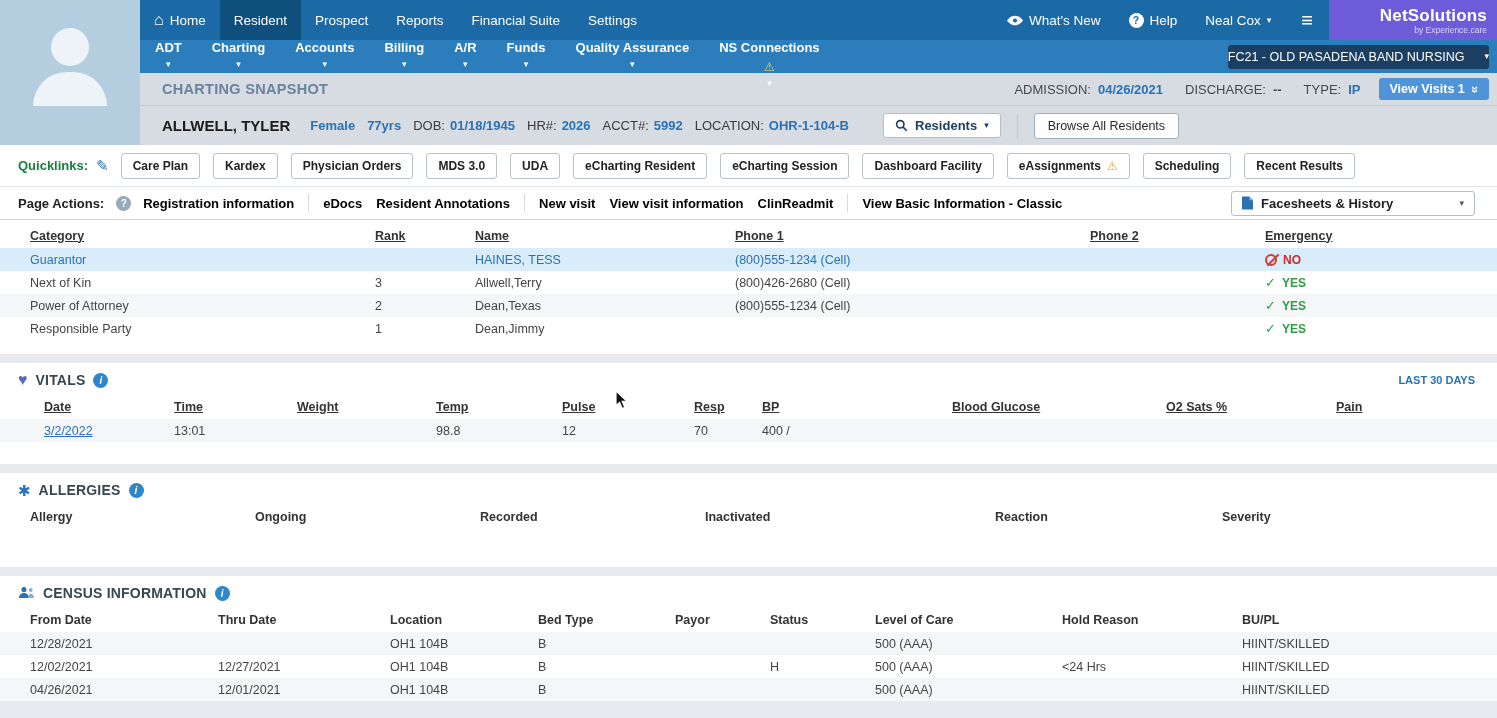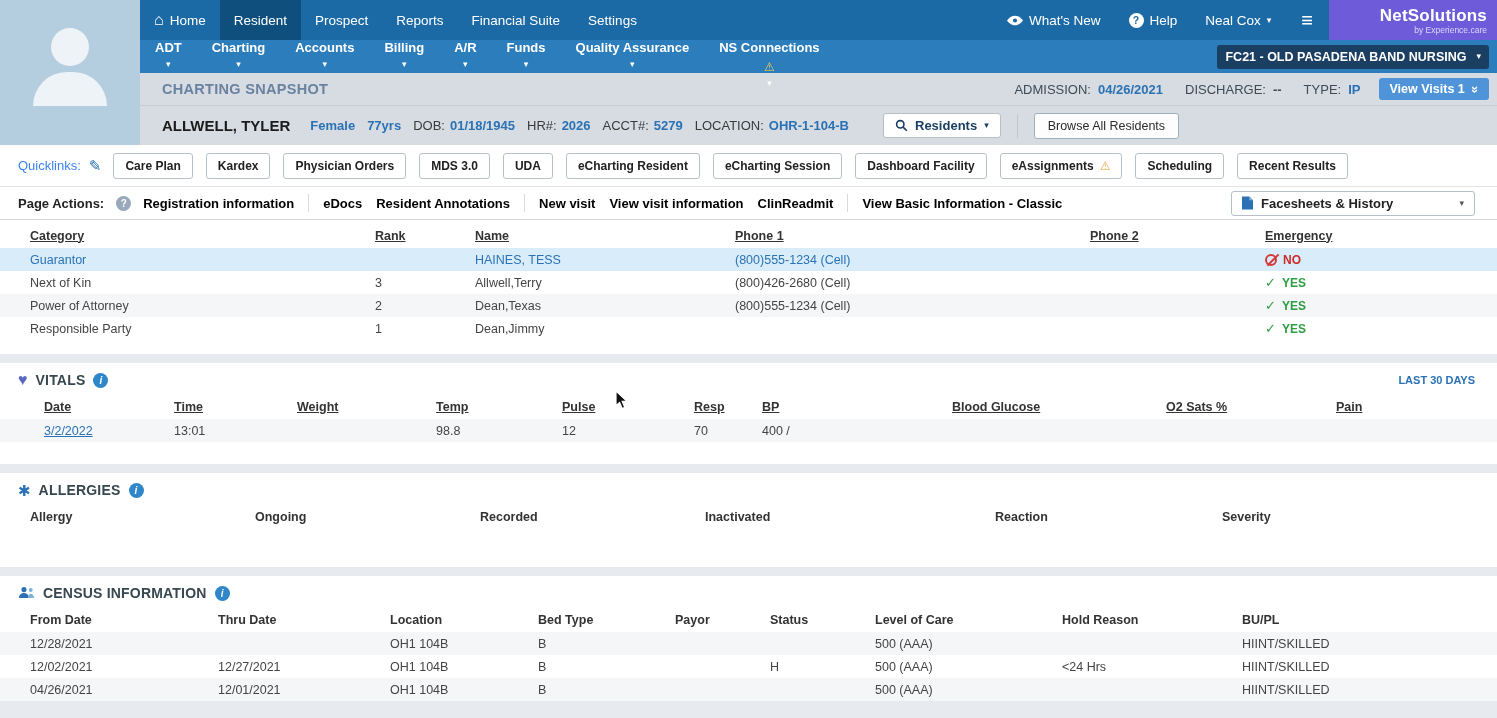--- a/index.html
+++ b/index.html
@@ -25,21 +25,21 @@
   .caret { font-size:9px; line-height:1; }
   .brand { background:#6e5bd9; width:168px; display:flex; flex-direction:column; justify-content:center; align-items:flex-end; padding-right:10px; }
   .brand-name { font-weight:bold; font-size:17px; letter-spacing:.2px; }
   .brand-sub { font-size:8.5px; color:#ddd6fb; margin-top:-1px; }
 
   .subbar { height:33px; background:#2b7dbc; display:flex; align-items:center; color:#fff; }
   .subbar-items { display:flex; align-items:stretch; height:100%; }
   .sub-item { display:flex; align-items:center; gap:5px; padding:0 15px; font-size:13px; font-weight:bold; cursor:pointer; white-space:nowrap;flex-direction:column; }
   .warn { color:#ffd24d; font-size:12px; }
   .warn-dark { color:#e8a33d; font-size:12px; }
-  .facility-btn { margin-left:auto; margin-right:8px; background:#1b3f63; border-radius:3px; padding:5px 8px; display:flex; align-items:center; gap:10px; font-size:12.5px; font-weight:bold; cursor:pointer; white-space:nowrap; }
+  .facility-btn { margin-left:auto; margin-right:8px; background:#1b3f63; border-radius:3px; padding:5px 0; display:flex; align-items:center; gap:20px; font-size:12.5px; font-weight:normal; cursor:pointer; white-space:nowrap; }
 
   .headerbar { height:33px; background:#d6dce2; border-bottom:1px solid #c7cdd4; display:flex; align-items:center; padding:0 8px 0 22px; }
   .page-title { color:#6a82a0; font-weight:bold; font-size:14.5px; letter-spacing:.3px; }
   .header-right { margin-left:auto; display:flex; align-items:center; gap:7px; font-size:13px; }
   .hdr-label { color:#3e4a55; }
   .hdr-value { color:#2a72b5; font-weight:bold; }
   .hdr-plain { color:#3e4a55; font-weight:bold; }
   .hdr-gap { width:8px; }
   .view-visits { margin-left:12px; background:#4f94d9; color:#fff; border:none; border-radius:3px; font-weight:bold; font-size:12.5px; padding:4px 10px; display:flex; align-items:center; gap:7px; cursor:pointer; font-family:inherit; }
   .dbl-chevron { display:inline-block; transform:rotate(90deg); font-size:13px; line-height:1; }
@@ -48,21 +48,21 @@
   .patient-name { font-weight:bold; font-size:15px; color:#1b1b1b; margin-right:8px; }
   .p-blue { color:#2a72b5; font-weight:bold; }
   .p-label { color:#3a3a3a; }
   .p-pair { display:flex; gap:5px; align-items:center; }
   .residents-btn { margin-left:22px; background:#fff; border:1px solid #b6bec6; border-radius:3px; padding:4px 11px; display:flex; align-items:center; gap:7px; color:#1b3f63; font-weight:bold; font-size:13px; cursor:pointer; }
   .vdiv { width:1px; height:24px; background:#bfc6cd; margin:0 4px; }
   .browse-btn { background:#fdfdfd; border:1px solid #9fb0bd; border-radius:3px; padding:5px 13px; font-size:12.5px; color:#2b2b2b; cursor:pointer; font-family:inherit; }
 
   
   .quicklinksbar { background:#fff; min-height:41px; display:flex; align-items:center; gap:8px; padding:7px 10px 7px 18px; }
-  .ql-label { font-weight:normal; font-size:13px; color:#3b82f6; }
+  .ql-label { font-weight:bold; font-size:13px; color:#15803d; }
   .ql-edit { color:#2a72b5; font-size:15px; cursor:pointer; margin-right:4px; }
   .ql-buttons { display:flex; gap:13px; flex-wrap:nowrap; }
   .ql-btn { background:#fff; border:1px solid #b9c2c9; border-radius:3px; padding:5px 11px; font-size:12px; font-weight:bold; color:#222; display:flex; align-items:center; gap:6px; cursor:pointer; font-family:inherit; white-space:nowrap; }
 
   .pageactionsbar { background:#fff; border-top:1px solid #e0e4e7; border-bottom:1px solid #d4d9dd; height:34px; display:flex; align-items:center; gap:12px; padding:0 12px 0 18px; }
   .pa-label { font-weight:bold; font-size:13px; color:#222; }
   .pa-help { width:15px; height:15px; border-radius:50%; background:#97a9bb; color:#fff; font-size:10px; font-weight:bold; display:inline-flex; align-items:center; justify-content:center; cursor:pointer; }
   .pa-links { display:flex; align-items:center; gap:14px; }
   .pa-link { color:#000000; font-weight:bold; font-size:13px; text-decoration:none; cursor:pointer; white-space:nowrap; }
   .pa-sep { width:1px; height:18px; background:#d5dadf; }
@@ -234,21 +234,21 @@
         <span class="p-pair">
           <span class="p-label">DOB:</span>
           <span class="p-blue">01/18/1945</span>
         </span>
         <span class="p-pair">
           <span class="p-label">HR#:</span>
           <span class="p-blue">2026</span>
         </span>
         <span class="p-pair">
           <span class="p-label">ACCT#:</span>
-          <span class="p-blue">5279</span>
+          <span class="p-blue">5992</span>
         </span>
         <span class="p-pair">
           <span class="p-label">LOCATION:</span>
           <span class="p-blue">OHR-1-104-B</span>
         </span>
         <div class="residents-btn">
           <span class="svg-holder">
             <svg width="13" height="13" viewBox="0 0 16 16">
                 <circle cx="6.5" cy="6.5" r="4.5" fill="none" stroke="#1b3f63" stroke-width="2"></circle>
                 <line x1="10" y1="10" x2="14.5" y2="14.5" stroke="#1b3f63" stroke-width="2"></line>

